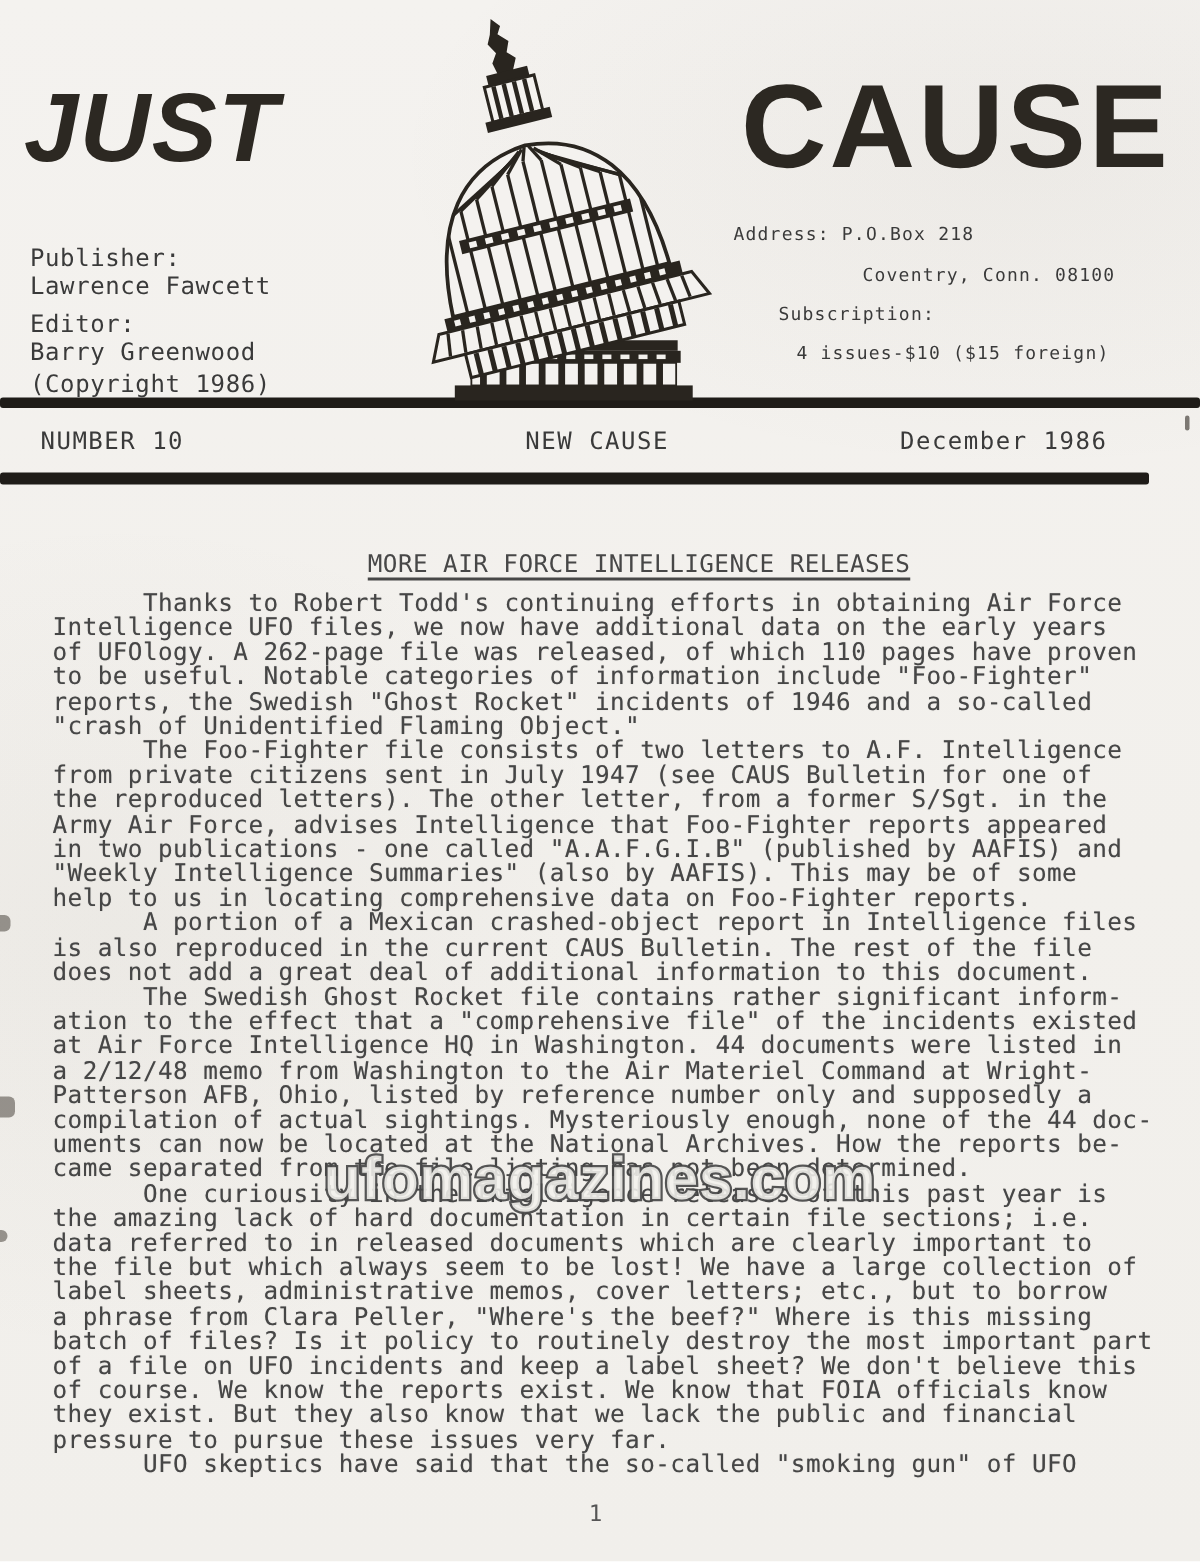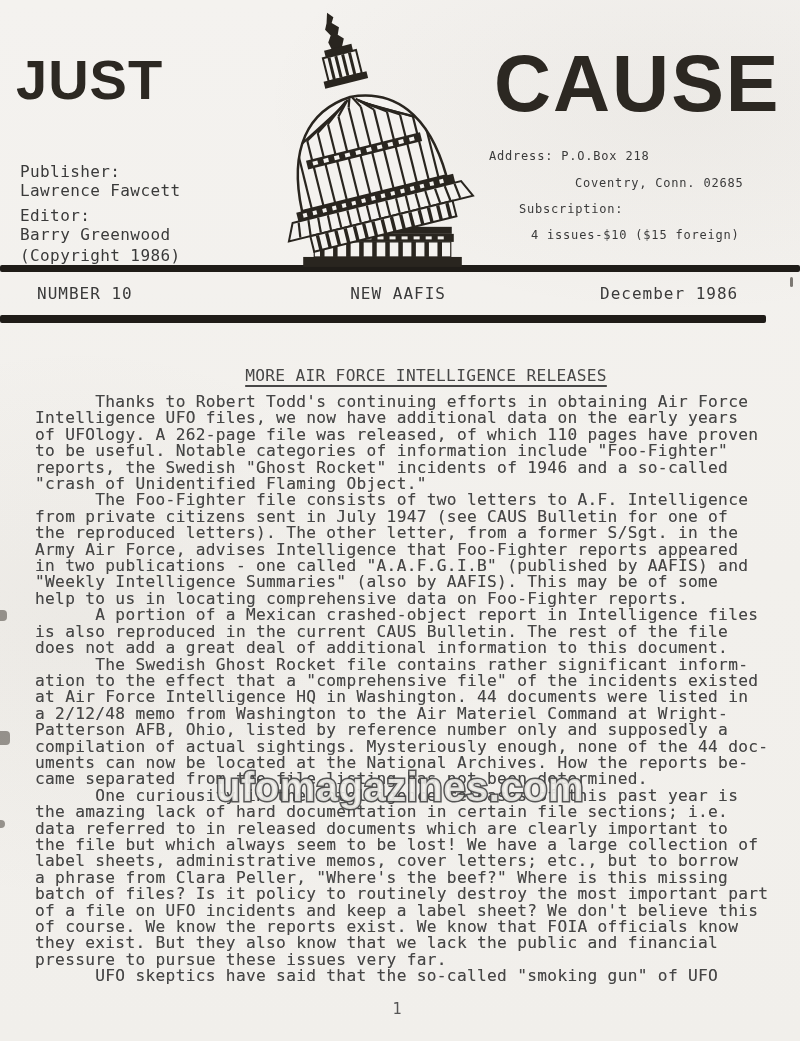--- a/index.html
+++ b/index.html
@@ -16,39 +16,39 @@
   }
   
   .title{
     position:absolute;
     font-family:"Liberation Sans", sans-serif;
     font-weight:700;
     color:#2c2822;
     line-height:1;
     letter-spacing:1px;
   }
-  .title-left{left:16px;top:52px;font-size:56px;}
+  .title-left{left:16px;top:52px;font-size:65px;font-style:italic;}
   .title-right{left:494px;top:44px;font-size:79px;letter-spacing:2px;}
   .pub-block div{position:absolute;left:20px;font-size:16px;letter-spacing:0.4px;color:#3a3a3a;white-space:pre;}
   .pub-label1{top:162px;}
   .pub-name1{top:181px;}
   .pub-label2{top:206px;}
   .pub-name2{top:225px;}
   .pub-copy{top:246px;}
   .addr-block div{position:absolute;font-size:12px;letter-spacing:0.8px;color:#3a3a3a;white-space:pre;}
   .addr1{left:489px;top:149px;}
   .addr2{left:575px;top:176px;}
   .subsc{left:489px;top:202px;margin-left:30px;}
   .terms{left:531px;top:228px;}
   
   .bar{position:absolute;background:#1f1c18;border-radius:2px;}
   .bar1{left:0;top:265px;width:800px;height:7px;}
   .bar2{left:0;top:315px;width:766px;height:8px;}
   .issue-row span{position:absolute;top:284px;font-size:16px;letter-spacing:1px;color:#3a3a3a;white-space:pre;}
-  .issue-number{left:37px;}
+  .issue-number{left:27px;}
   .issue-series{left:50%;transform:translateX(-52%);}
   .issue-date{left:600px;}
   
   .article-title{
     position:absolute;left:0;top:366px;width:800px;margin:0;
     text-align:center;
     font-family:"DejaVu Sans Mono", monospace;
     font-weight:400;
     font-size:16.2px;letter-spacing:0.3px;color:#474747;
     text-decoration:underline;
@@ -250,30 +250,30 @@
     <div class="pub-block">
       <div class="pub-label1">Publisher:</div>
       <div class="pub-name1">Lawrence Fawcett</div>
       <div class="pub-label2">Editor:</div>
       <div class="pub-name2">Barry Greenwood</div>
       <div class="pub-copy">(Copyright 1986)</div>
     </div>
 
     <div class="addr-block">
       <div class="addr1">Address: P.O.Box 218</div>
-      <div class="addr2">Coventry, Conn. 02685</div>
+      <div class="addr2">Coventry, Conn. 08100</div>
       <div class="subsc">Subscription:</div>
       <div class="terms">4 issues-$10 ($15 foreign)</div>
     </div>
   </header>
 
   <div class="bar bar1"></div>
   <div class="issue-row">
     <span class="issue-number">NUMBER 10</span>
-    <span class="issue-series">NEW AAFIS</span>
+    <span class="issue-series">NEW CAUSE</span>
     <span class="issue-date">December 1986</span>
   </div>
   <div class="bar bar2"></div>
 
   <main>
     <h2 class="article-title">MORE AIR FORCE INTELLIGENCE RELEASES</h2>
     <pre class="body-text">      Thanks to Robert Todd's continuing efforts in obtaining Air Force
 Intelligence UFO files, we now have additional data on the early years
 of UFOlogy. A 262-page file was released, of which 110 pages have proven
 to be useful. Notable categories of information include "Foo-Fighter"

